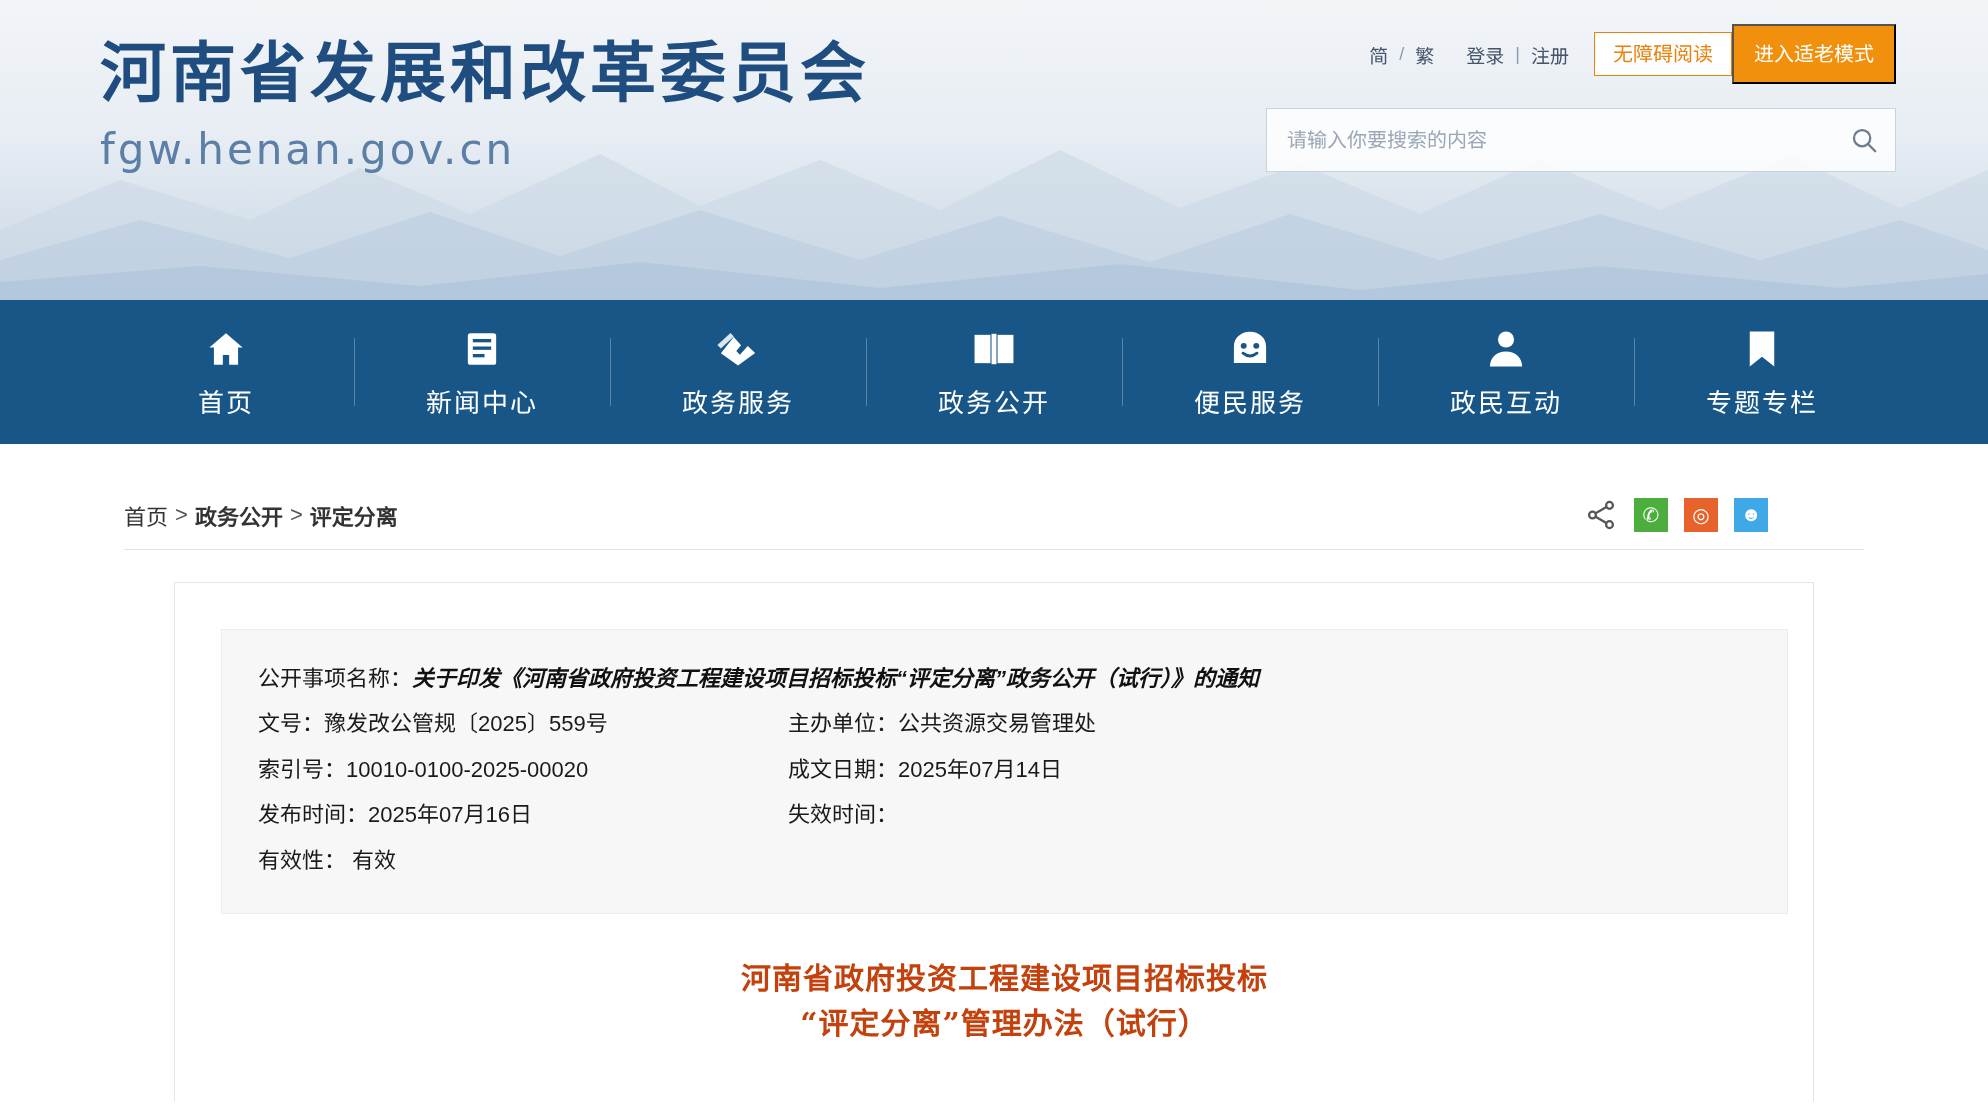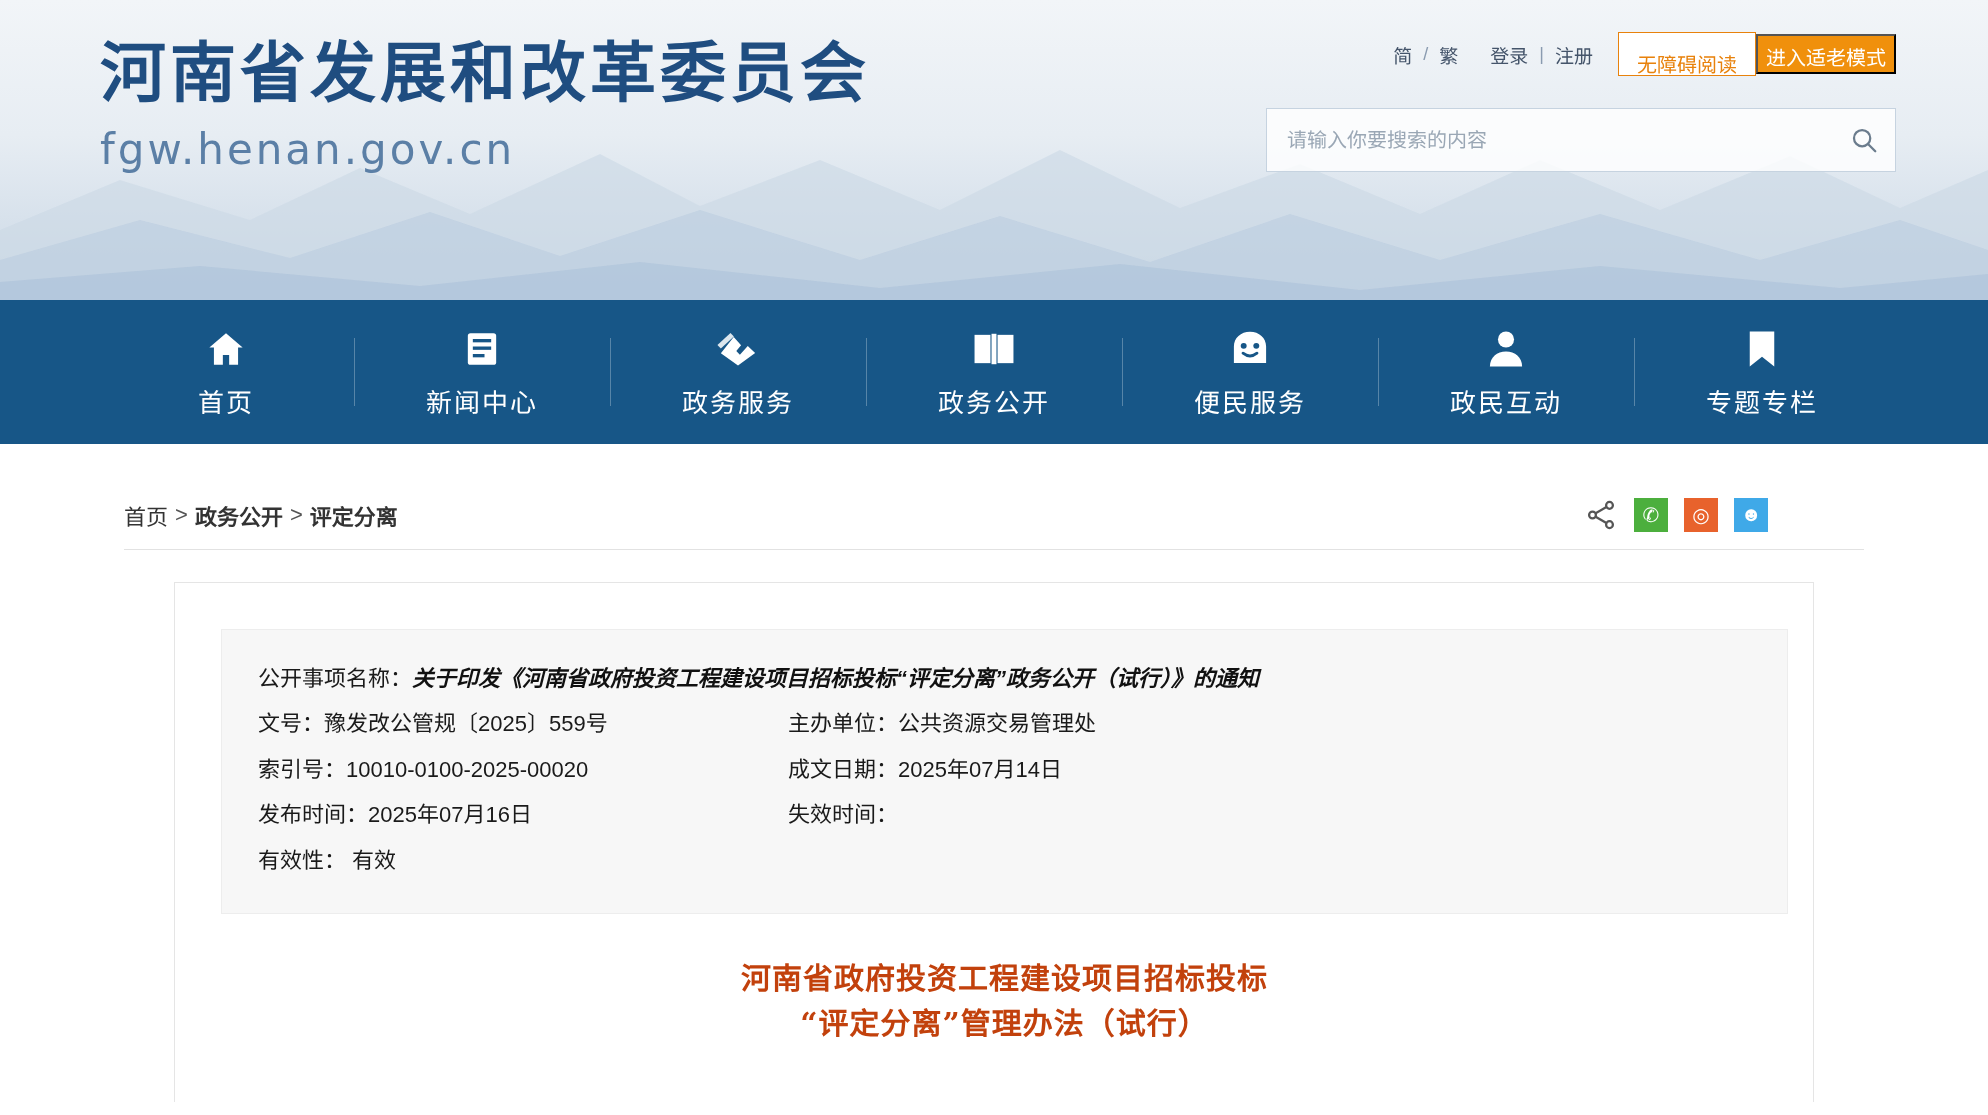--- a/index.html
+++ b/index.html
@@ -75,31 +75,31 @@
     white-space: nowrap;
   }
   .util-sep {
     font-size: 18px;
     color: #8a9bb0;
     padding: 0 2px;
   }
   .btn-accessible {
     height: 44px;
     line-height: 42px;
-    padding: 11px 18px;
+    padding: 0 18px;
     border: 1px solid #e8820c;
     color: #e8820c;
     font-size: 20px;
     background: #fff;
     white-space: nowrap;
   }
   .btn-elder {
-    height: 40px;
+    height: 60px;
     line-height: 44px;
-    padding: 0 8px;
+    padding: 0 20px;
     background: #f0900c;
     color: #ffffff;
     font-size: 20px;
     white-space: nowrap;
   }
 
   
   .search-box {
     position: absolute;
     right: 92px;

